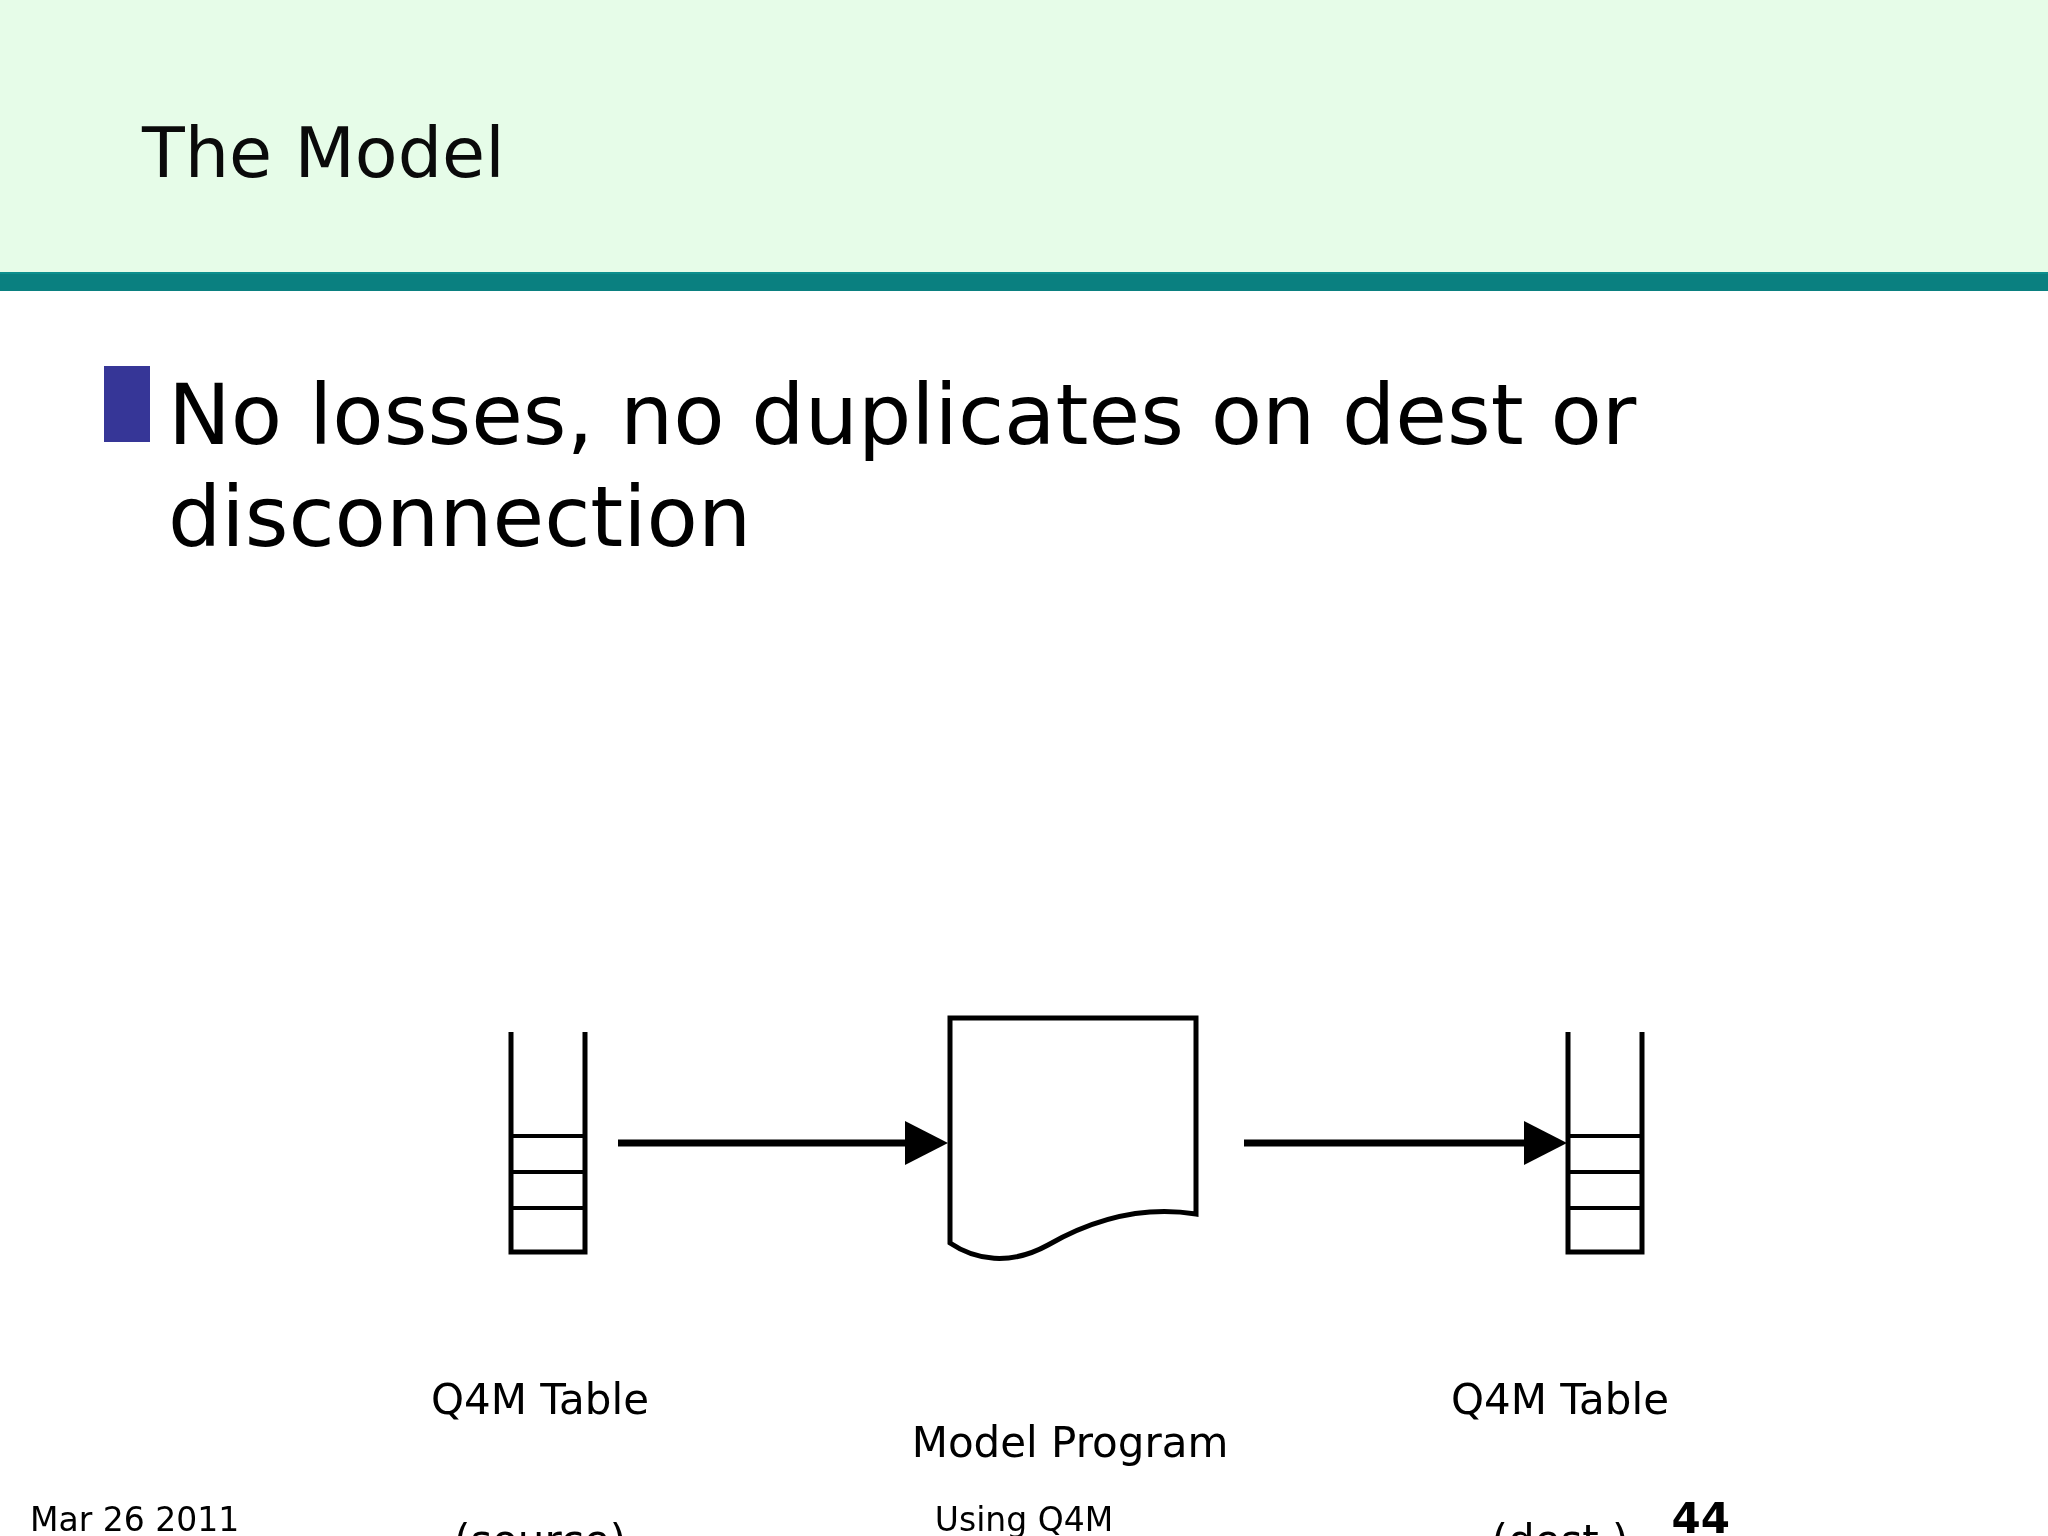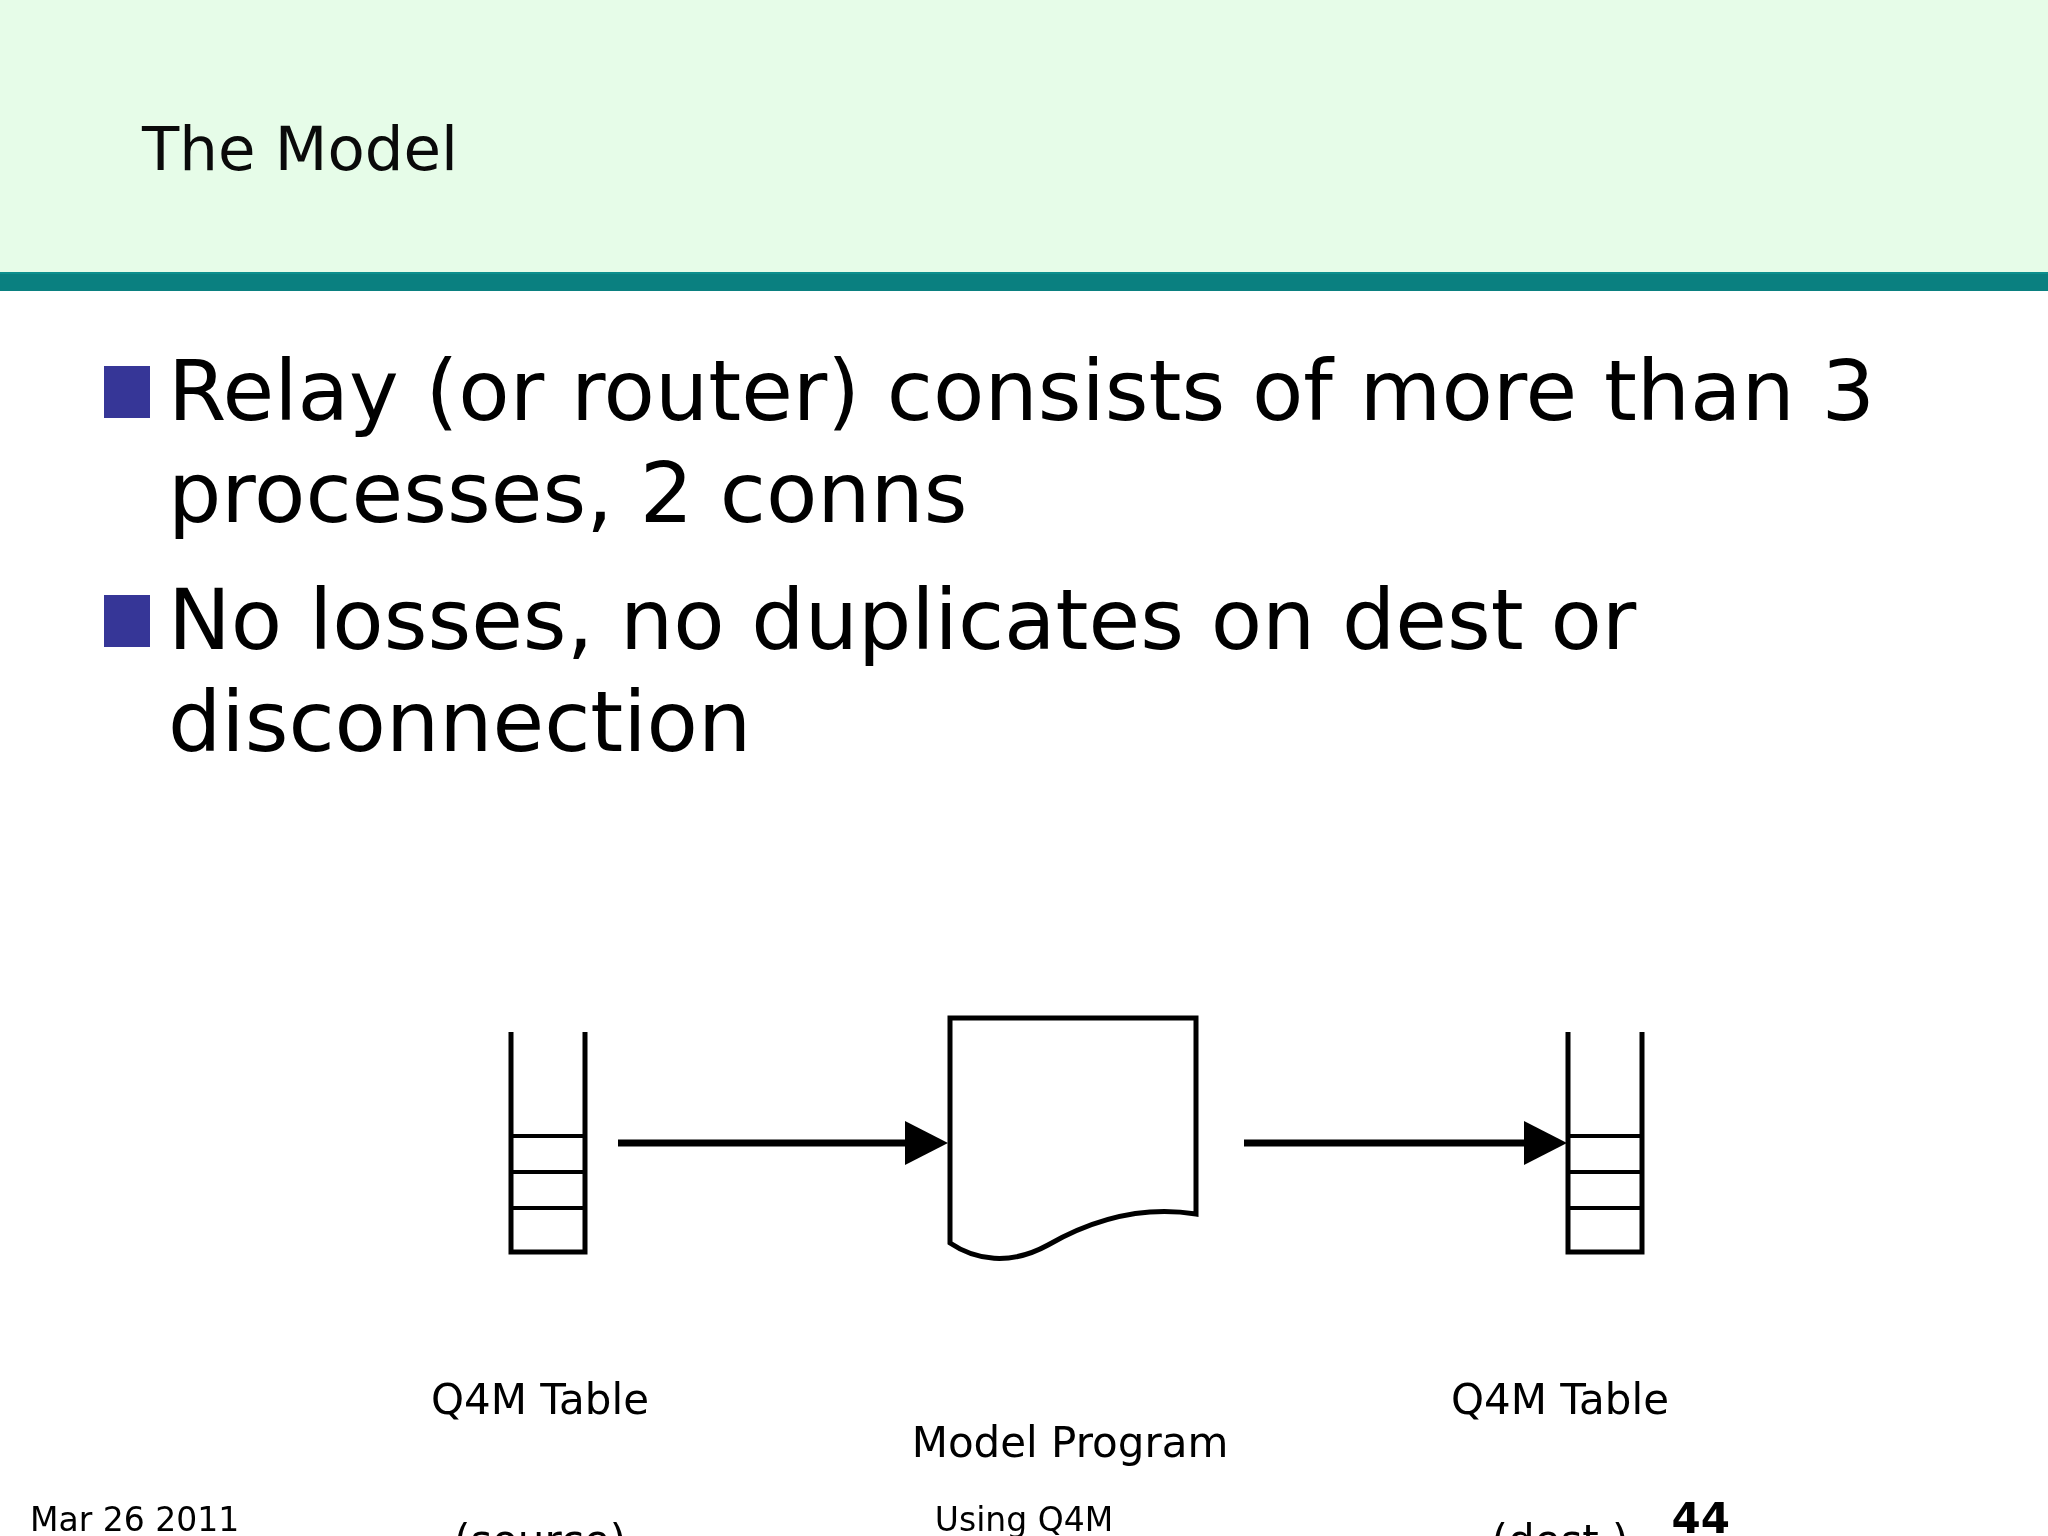--- a/index.html
+++ b/index.html
@@ -26,21 +26,21 @@
     left: 0;
     top: 0;
     width: 2048px;
     height: 272px;
     background: #e6fce8;
   }
   .header-title {
     position: absolute;
     left: 142px;
     top: 118px;
-    font-size: 61px;
+    font-size: 70px;
     line-height: 1.0;
     color: #0a0a0a;
     font-weight: 400;
     letter-spacing: 0px;
     white-space: nowrap;
   }
   .header-rule {
     position: absolute;
     left: 0;
     top: 272px;
@@ -156,21 +156,20 @@
 <div class="slide">
 
   <div class="header-band"></div>
   <div class="header-title">The Model</div>
   <div class="header-rule"></div>
 
   <div class="bullets">
 
     <div class="bullet-row">
       <span class="bullet-marker"></span>
-      <span class="bullet-text">Relay (or router) consists of more than 3 processes, 2 conns</span>
     </div>
 
     <div class="bullet-row">
       <span class="bullet-marker"></span>
       <span class="bullet-text">No losses, no duplicates on dest or disconnection</span>
     </div>
 
   </div>
 
   <div class="diagram">

